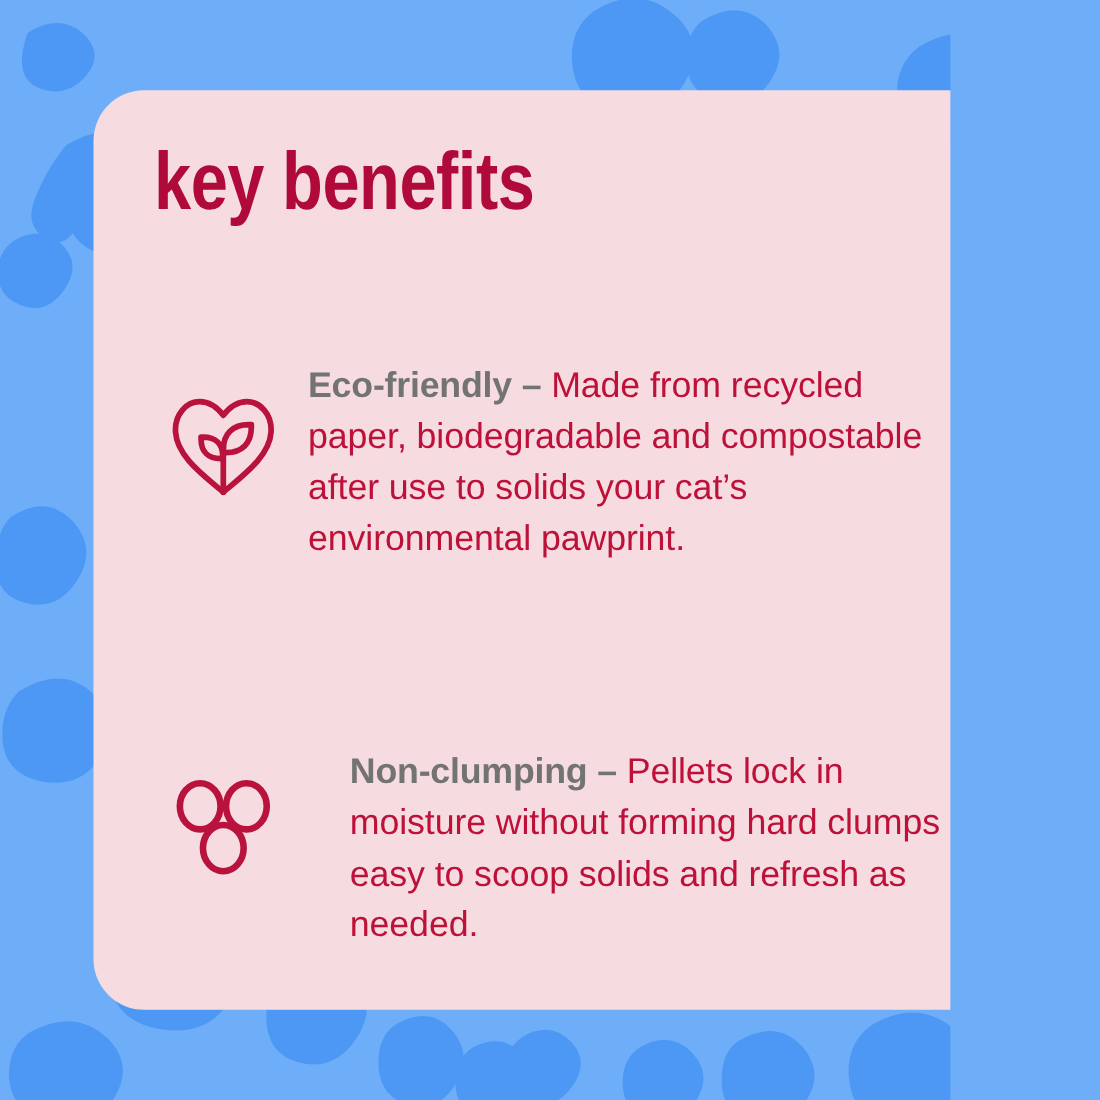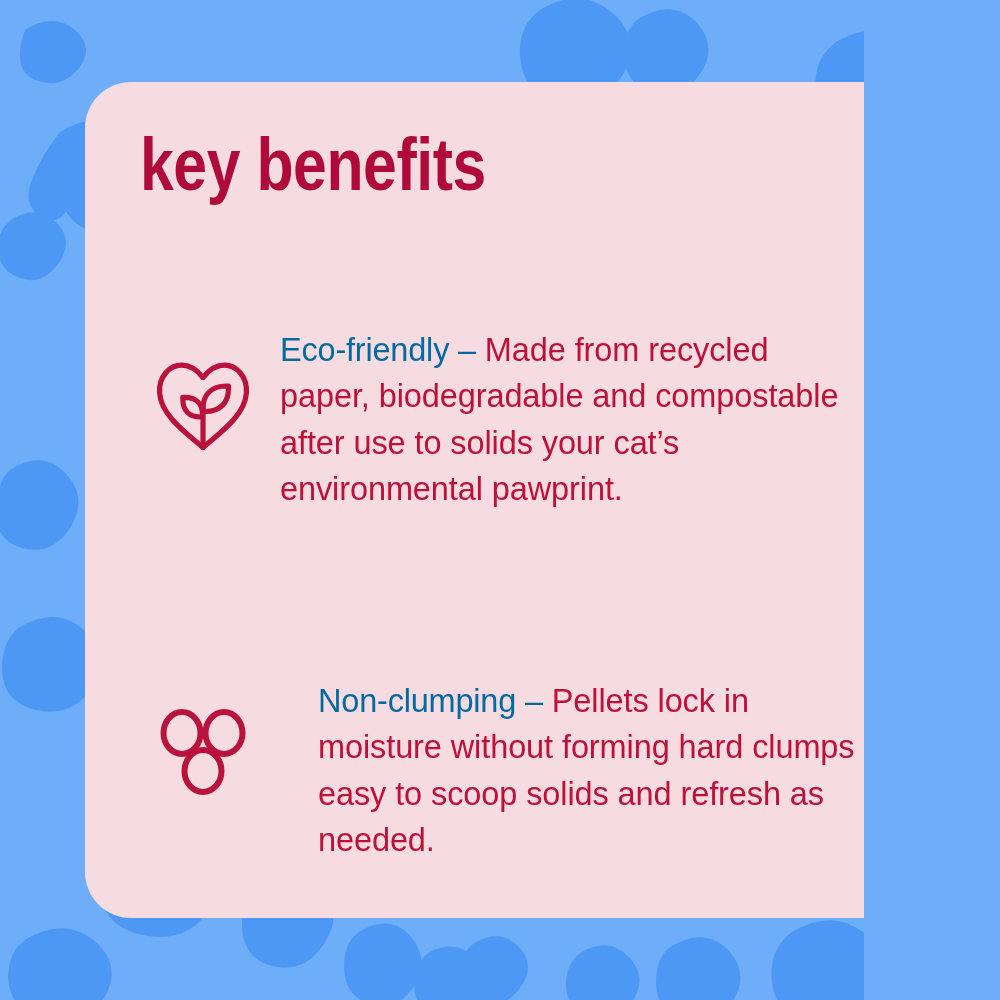--- a/index.html
+++ b/index.html
@@ -95,22 +95,22 @@
     flex: 1 1 auto;
     padding-top: 2px;
     color: #BE1139;
     font-size: 32.5px;
     line-height: 46.5px;
     letter-spacing: -0.1px;
     max-width: 560px;
   }
 
   .benefit-term {
-    font-weight: 400;
-    color: #0369a1;
+    font-weight: 700;
+    color: #737373;
     letter-spacing: -0.2px;
   }
 
   #row-eco .benefit-icon-cell { padding-top: 36px; }
   #row-nonclump .benefit-icon-cell { padding-top: 30px; }
 </style>
 </head>
 <body>
 
 <div id="stage">

